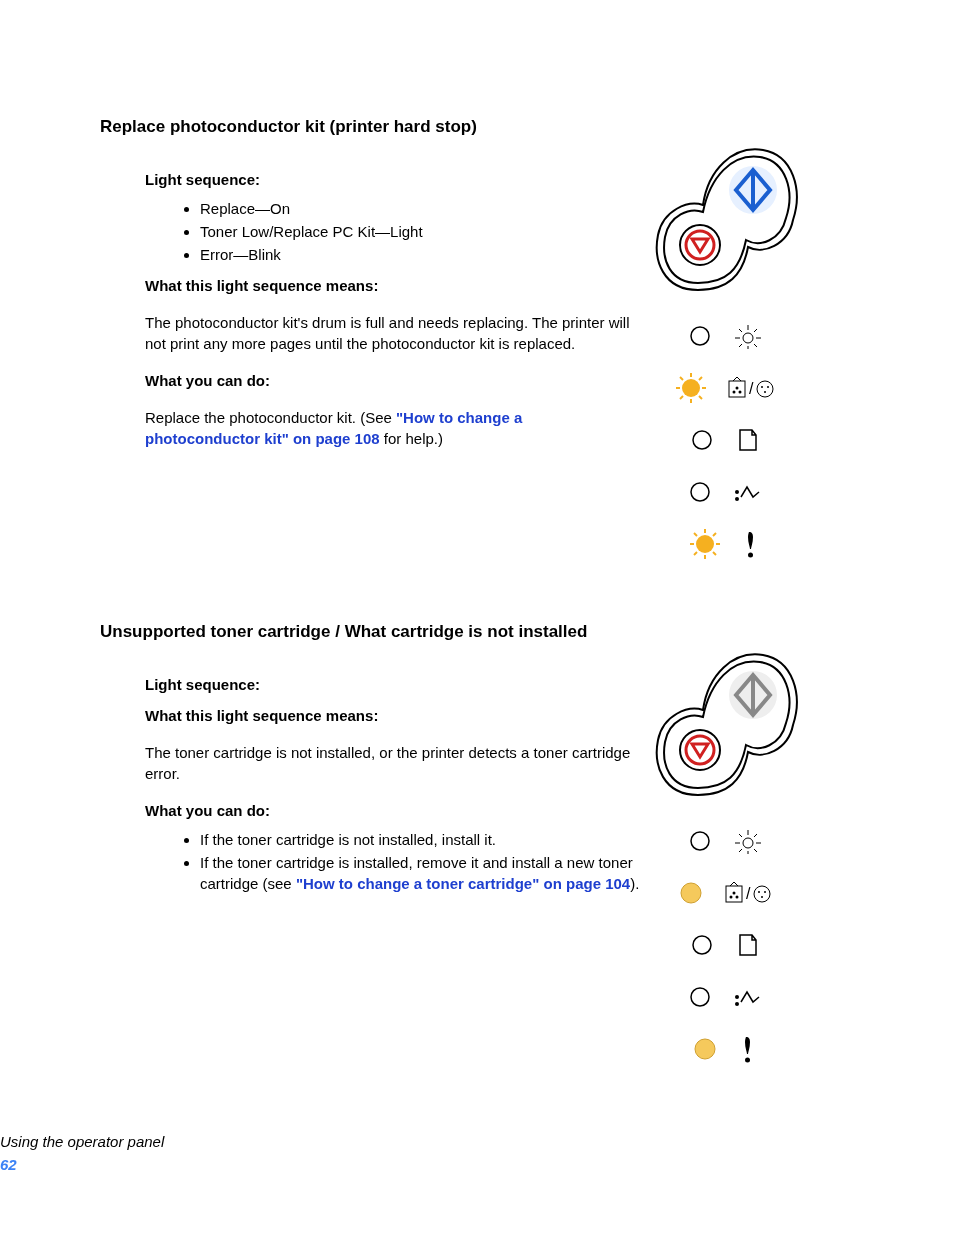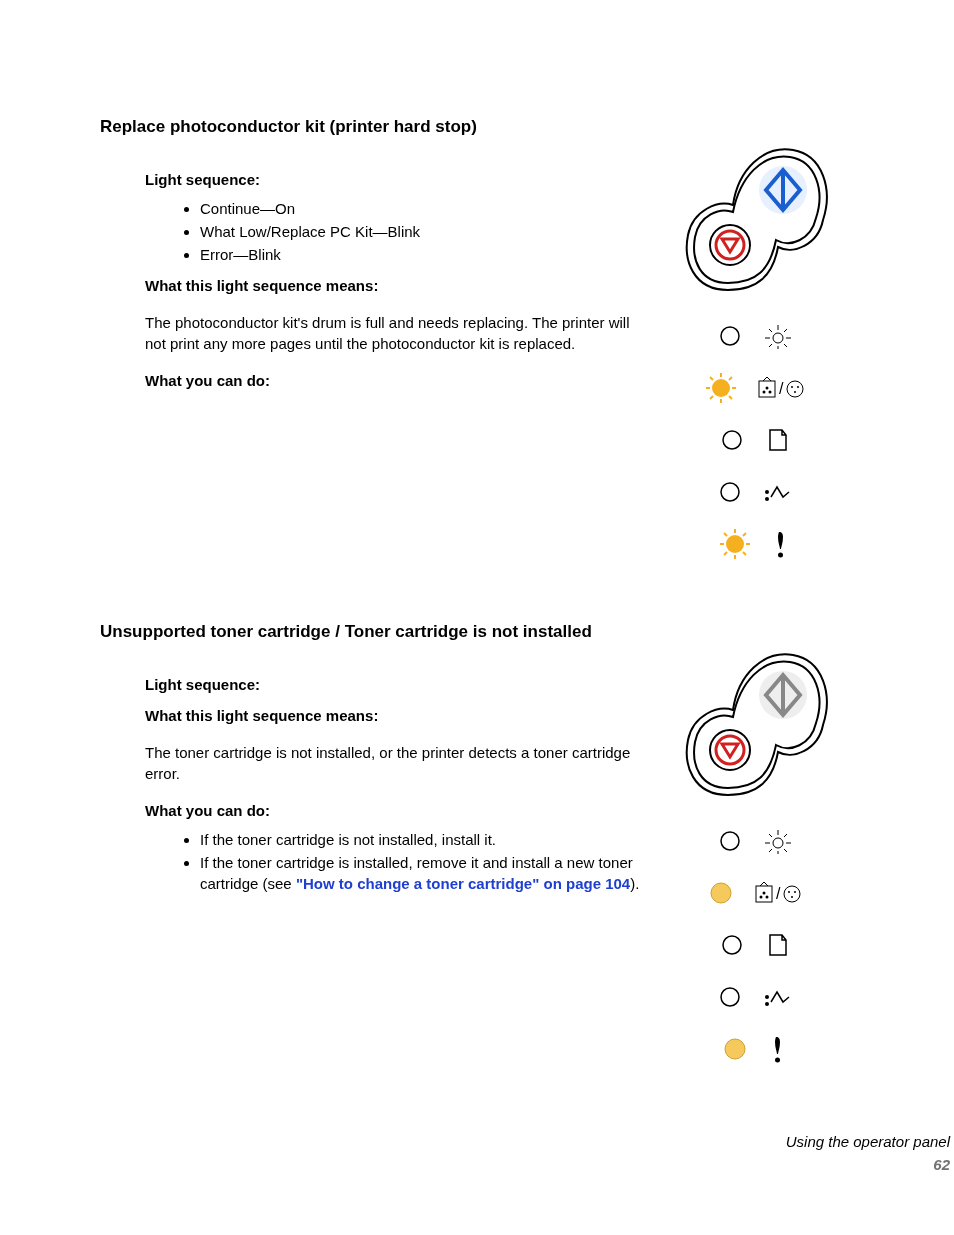--- a/index.html
+++ b/index.html
@@ -1,50 +1,53 @@
 <!DOCTYPE html>
 <html><head>
 <meta charset="utf-8">
 <style>
 body{margin:0;background:#fff;font-family:Helvetica,Arial,sans-serif;font-size:15px;line-height:1.4;color:#000}
 .page{width:954px;height:1235px;padding:115px 95px 0 100px;box-sizing:border-box;position:relative}
-.section{display:flex;gap:30px;margin-bottom:50px}
+.section{display:flex;margin-bottom:50px}
 .text-col{flex:1;max-width:540px}
 .diagram-col{width:170px;flex-shrink:0}
 h2{font-size:17px;font-weight:bold;margin:0 0 30px 0}
 .sub-block{margin-left:45px}
 .sub-heading{font-weight:bold;margin:10px 0 8px 0}
 ul{margin:5px 0;padding-left:55px}
 li{margin:2px 0}
 .para{margin:16px 0}
 .link{color:#1e3fcf;font-weight:bold;cursor:pointer}
-.footer{position:absolute;bottom:60px;left:0;right:4px;text-align:right;font-style:italic}
-.footer-page{color:#737373;font-weight:bold;font-style:italic;display:block;margin-top:2px}
+.footer{position:absolute;bottom:60px;left:0;right:16px;text-align:left;font-style:italic}
+.footer-page{color:#3b82f6;font-weight:bold;font-style:italic;display:block;margin-top:2px}
 .panel-svg{display:block;margin:0 auto}
 .light-row{display:flex;align-items:center;gap:20px;margin:8px 0;height:36px}
 .light-col{display:flex;flex-direction:column;align-items:center;margin-top:15px}
 </style>
 </head>
 <body>
 
 <div class="page">
 
 <div class="section">
 <div class="text-col">
 <h2>Replace photoconductor kit (printer hard stop)</h2>
 <div class="sub-block">
 <div class="sub-heading">Light sequence:</div>
 <ul>
-<li>Continue—On</li>
-<li>What Low/Replace PC Kit—Blink</li>
+<li>Replace—On</li>
+<li>Toner Low/Replace PC Kit—Light</li>
 <li>Error—Blink</li>
 </ul>
 <div class="sub-heading">What this light sequence means:</div>
 <div class="para">The photoconductor kit's drum is full and needs replacing. The printer will not print any more pages until the photoconductor kit is replaced.</div>
 <div class="sub-heading">What you can do:</div>
+<div class="para">
+<span>Replace the photoconductor kit. (See </span><span class="link">"How to change a photoconductor kit" on page 108</span><span> for help.)</span>
+</div>
 </div>
 </div>
 
 <div class="diagram-col">
 <svg class="panel-svg" width="155" height="180" viewBox="0 0 155 180">
 <path d="M 50 175 A 45 45 0 1 1 95 132 A 50 50 0 1 0 95 132 Z" fill="none"></path>
 <path d="M 50 175 C 15 175 5 145 10 120 C 15 95 40 85 55 90 C 60 55 85 30 115 35 C 145 40 155 75 145 105 C 140 130 115 140 100 132 C 95 160 80 175 50 175 Z" fill="#fff" stroke="#000" stroke-width="2"></path>
 <path d="M 50 168 C 22 168 13 145 17 122 C 21 100 42 92 55 97 C 62 62 84 38 112 42 C 138 46 147 76 138 103 C 133 125 112 133 98 125 C 92 155 78 168 50 168 Z" fill="#fff" stroke="#000" stroke-width="2"></path>
 <circle cx="105" cy="75" r="24" fill="#e6f0ff"></circle>
 <path d="M 105 55 L 122 75 L 105 95 L 88 75 Z" fill="none" stroke="#1a5fd0" stroke-width="4"></path>
@@ -133,21 +136,21 @@
               <path d="M 8 3 C 11 3 12 5 12 8 C 12 14 10 18 10 20 L 9 20 C 9 18 7 14 7 8 C 7 5 8 3 8 3 Z" fill="#000"></path>
               <circle cx="9.5" cy="26" r="2.5" fill="#000"></circle>
             </svg>
           </div>
 </div>
 </div>
 </div>
 
 <div class="section">
 <div class="text-col">
-<h2>Unsupported toner cartridge / Toner cartridge is not installed</h2>
+<h2>Unsupported toner cartridge / What cartridge is not installed</h2>
 <div class="sub-block">
 <div class="sub-heading">Light sequence:</div>
 <div class="sub-heading">What this light sequence means:</div>
 <div class="para">The toner cartridge is not installed, or the printer detects a toner cartridge error.</div>
 <div class="sub-heading">What you can do:</div>
 <ul>
 <li><span>If the toner cartridge is not installed, install it.</span></li>
 <li><span>If the toner cartridge is installed, remove it and install a new toner cartridge (see </span><span class="link">"How to change a toner cartridge" on page 104</span><span>).</span></li>
 </ul>
 </div>

